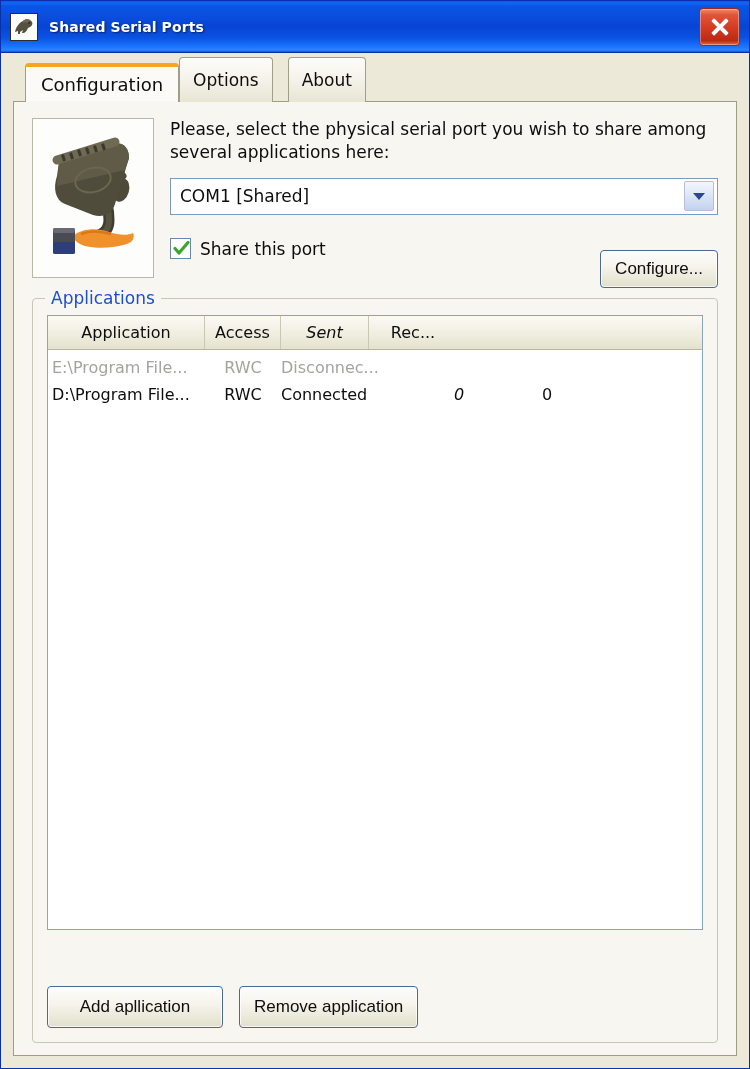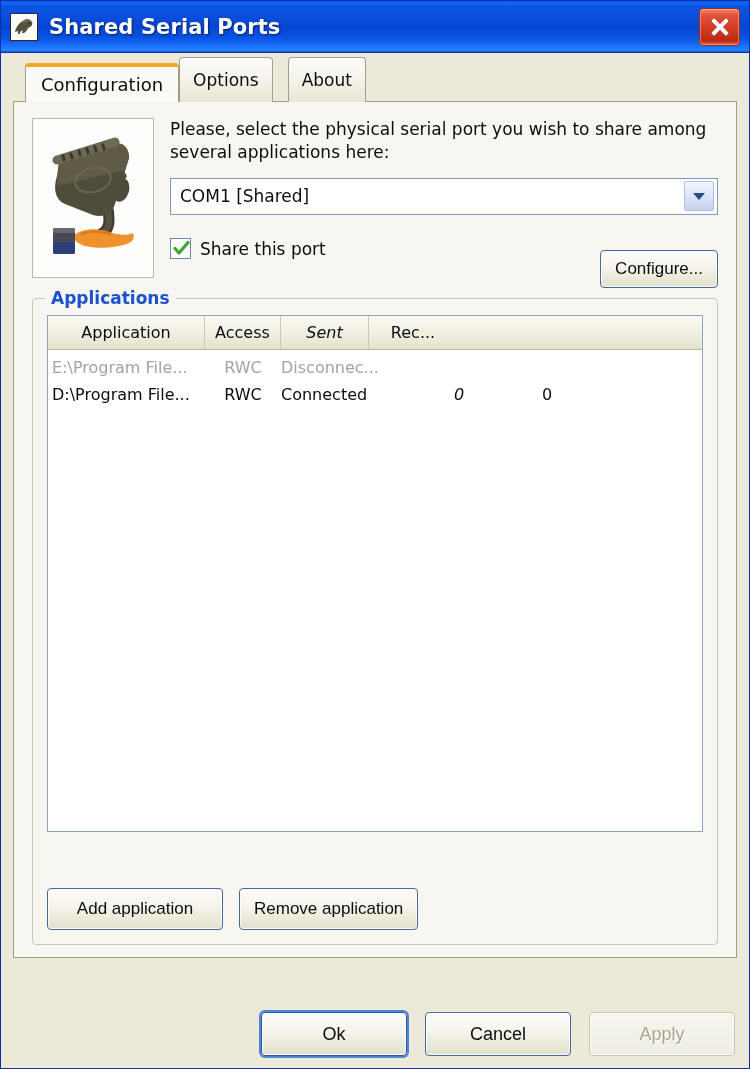--- a/index.html
+++ b/index.html
@@ -41,21 +41,21 @@
     width: 28px; height: 28px;
     background: #fbfbf8;
     border: 1px solid #2b2b2b;
     position: relative;
     flex: 0 0 28px;
     overflow: hidden;
   }
   .title-icon svg { display: block; }
   .title-text {
     color: #ffffff;
-    font-size: 21px;
+    font-size: 14px;
     font-weight: bold;
     margin-left: 11px;
     letter-spacing: 0.1px;
     text-shadow: 1px 1px 2px rgba(0,0,0,0.55);
     white-space: nowrap;
   }
   .titlebar-spacer { flex: 1 1 auto; }
   .close-btn {
     width: 41px; height: 38px;
     border-radius: 4px;
@@ -265,21 +265,20 @@
     flex-direction: column;
   }
   .group-legend {
     position: absolute;
     top: -11px; left: 12px;
     background: #f7f6f1;
     padding: 0 6px;
     font-size: 17px;
     color: #1b50cf;
     white-space: nowrap;
-    font-weight: bold;
   }
 
   
   .listview {
     flex: 1 1 auto;
     background: #ffffff;
     border: 1px solid #8aa4c4;
     display: flex;
     flex-direction: column;
     overflow: hidden;
@@ -472,26 +471,21 @@
               <div class="lv-td col-app">D:\Program File...</div>
               <div class="lv-td col-access c">RWC</div>
               <div class="lv-td col-status">Connected</div>
               <div class="lv-td col-sent c">0</div>
               <div class="lv-td col-rec c">0</div>
             </div>
           </div>
         </div>
 
         <div class="group-buttons">
-          <button class="xp-btn">Add application</button>
+          <button class="xp-btn">Add apllication</button>
           <button class="xp-btn">Remove application</button>
         </div>
       </div>
     </div>
 
-    <div class="footer">
-      <button class="xp-btn default">Ok</button>
-      <button class="xp-btn">Cancel</button>
-      <button class="xp-btn" disabled="">Apply</button>
-    </div>
 
   </div>
 </div>
 
 </body></html>

